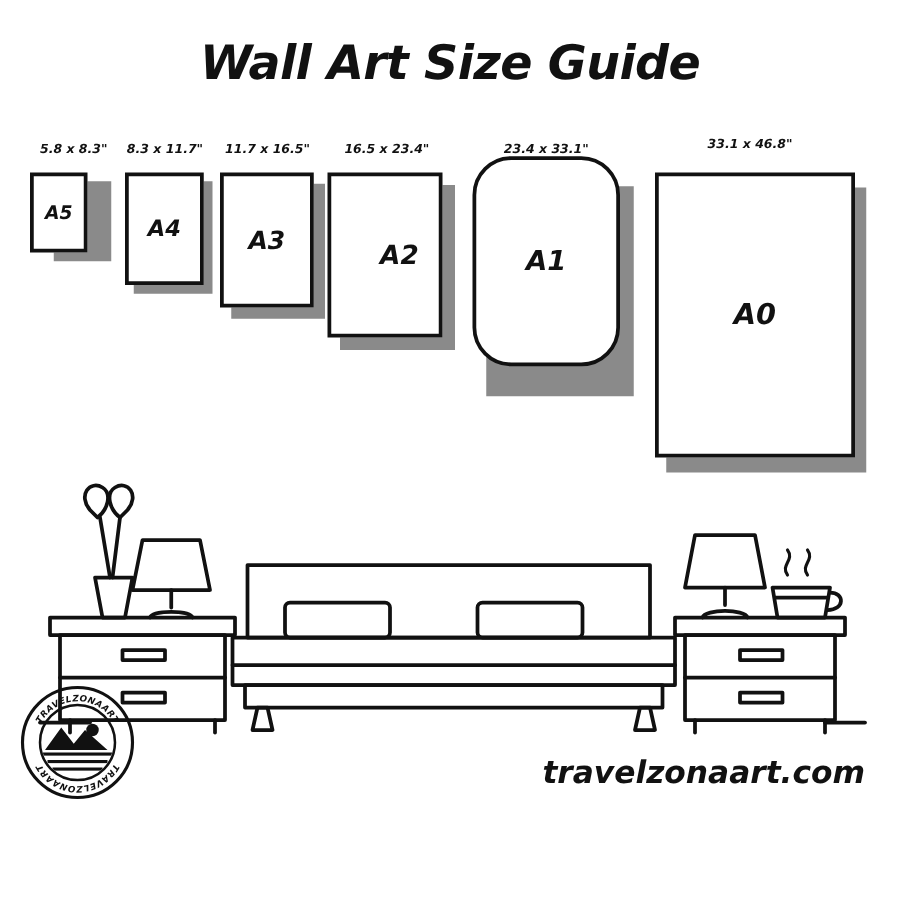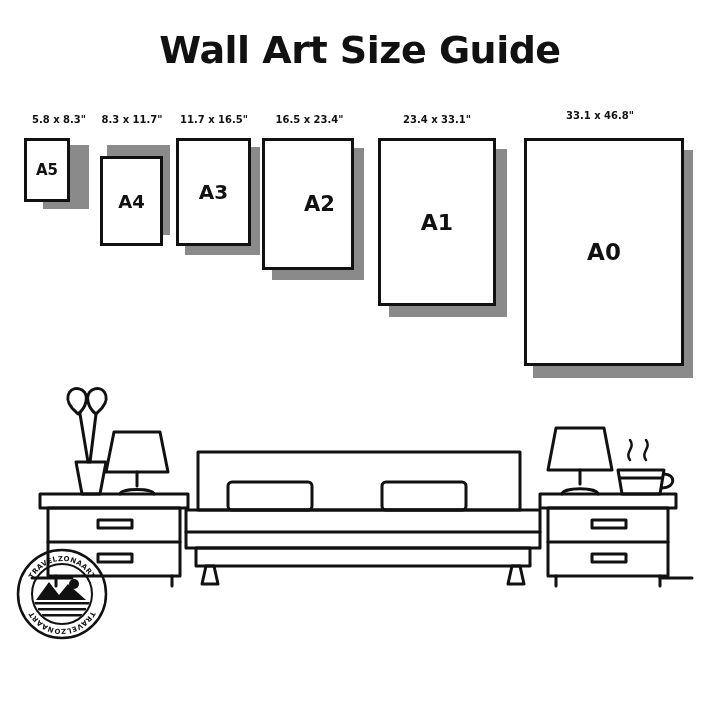--- a/index.html
+++ b/index.html
@@ -12,20 +12,21 @@
     background: #ffffff;
     font-family: "DejaVu Sans", sans-serif;
     color: #111111;
     overflow: hidden;
     position: relative;
   }
   .page {
     position: relative;
     width: 720px;
     height: 660px;
+    font-style: italic;
   }
 
   
   .title {
     position: absolute;
     top: 28px;
     left: 0;
     width: 720px;
     text-align: center;
     font-size: 38px;
@@ -117,21 +118,21 @@
       <div class="frame-label" style="left:24px; top:14px; width:70px;">5.8 x 8.3"</div>
       <div class="frame-shadow" style="left:43px; top:45px; width:46px; height:64px;"></div>
       <div class="frame-box" style="left:24px; top:38px; width:46px; height:64px;">
         <span class="frame-name" style="font-size:15px;">A5</span>
       </div>
     </div>
 
     <div class="frame-wrap">
       <div class="frame-label" style="left:86px; top:14px; width:92px;">8.3 x 11.7"</div>
       <div class="frame-shadow" style="left:107px; top:45px; width:63px; height:90px;"></div>
-      <div class="frame-box" style="left:100px; top:56px; width:63px; height:90px;">
+      <div class="frame-box" style="left:100px; top:38px; width:63px; height:90px;">
         <span class="frame-name" style="font-size:18px;">A4</span>
       </div>
     </div>
 
     <div class="frame-wrap">
       <div class="frame-label" style="left:160px; top:14px; width:108px;">11.7 x 16.5"</div>
       <div class="frame-shadow" style="left:185px; top:47px; width:75px; height:108px;"></div>
       <div class="frame-box" style="left:176px; top:38px; width:75px; height:108px;text-align:right;">
         <span class="frame-name" style="font-size:20px;">A3</span>
       </div>
@@ -141,21 +142,21 @@
       <div class="frame-label" style="left:252px; top:14px; width:115px;">16.5 x 23.4"</div>
       <div class="frame-shadow" style="left:272px; top:48px; width:92px; height:132px;"></div>
       <div class="frame-box" style="left:262px; top:38px; width:92px; height:132px;padding-left:23px;">
         <span class="frame-name" style="font-size:21px;">A2</span>
       </div>
     </div>
 
     <div class="frame-wrap">
       <div class="frame-label" style="left:373px; top:14px; width:128px;">23.4 x 33.1"</div>
       <div class="frame-shadow" style="left:389px; top:49px; width:118px; height:168px;"></div>
-      <div class="frame-box" style="left:378px; top:38px; width:118px; height:168px;">
+      <div class="frame-box" style="left:378px; top:25px; width:118px; height:168px;border-radius:31px;">
         <span class="frame-name" style="font-size:22px;">A1</span>
       </div>
     </div>
 
     <div class="frame-wrap">
       <div class="frame-label" style="left:520px; top:10px; width:160px;">33.1 x 46.8"</div>
       <div class="frame-shadow" style="left:533px; top:50px; width:160px; height:228px;"></div>
       <div class="frame-box" style="left:524px; top:38px; width:160px; height:228px;">
         <span class="frame-name" style="font-size:23px;">A0</span>
       </div>
@@ -260,14 +261,15 @@
       <path id="logoBottomArc" d="M 79 48 A 33 33 0 0 1 13 48" fill="none"></path>
       <text class="logo-text-top">
         <textPath href="#logoTopArc" startOffset="50%" text-anchor="middle">TRAVELZONAART</textPath>
       </text>
       <text class="logo-text-bottom">
         <textPath href="#logoBottomArc" startOffset="50%" text-anchor="middle">TRAVELZONAART</textPath>
       </text>
     </svg>
   </div>
 
+  <div class="footer-url">travelzonaart.com</div>
 
 </div>
 
 </body></html>

